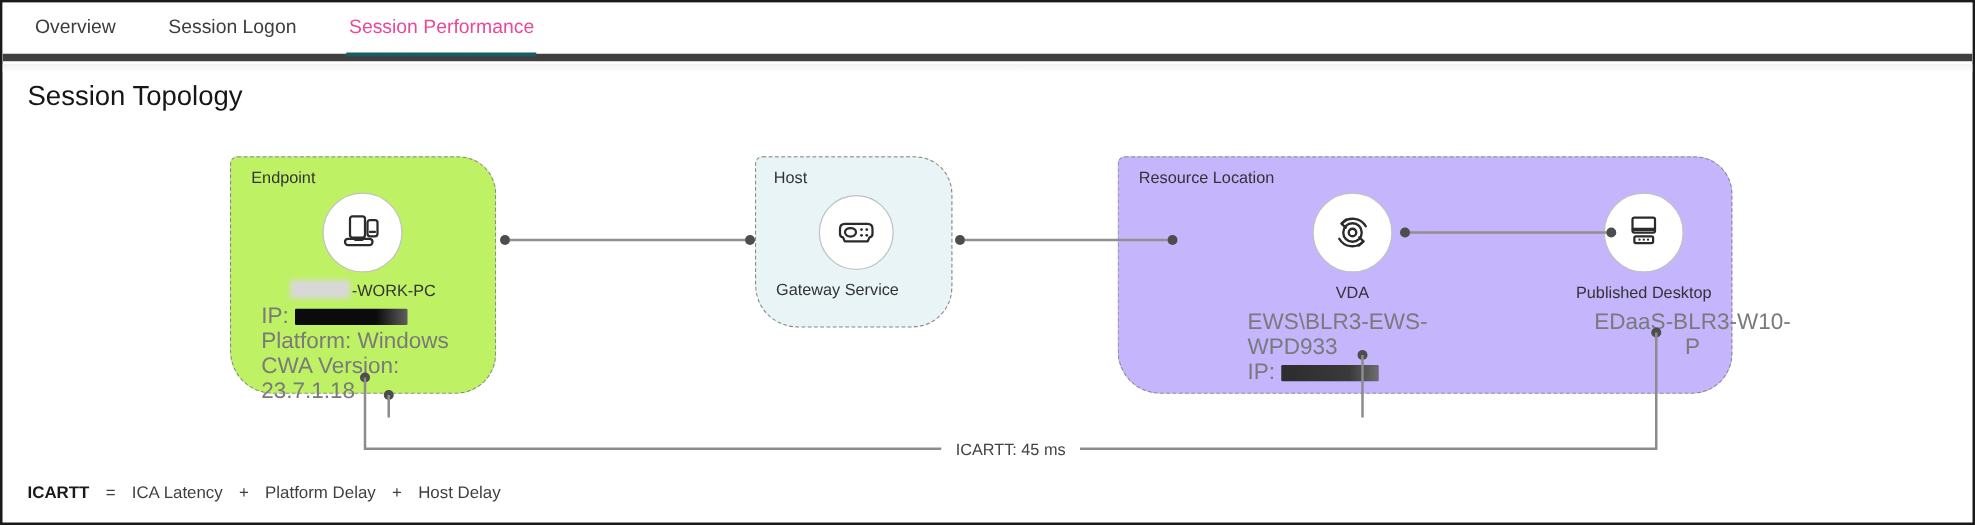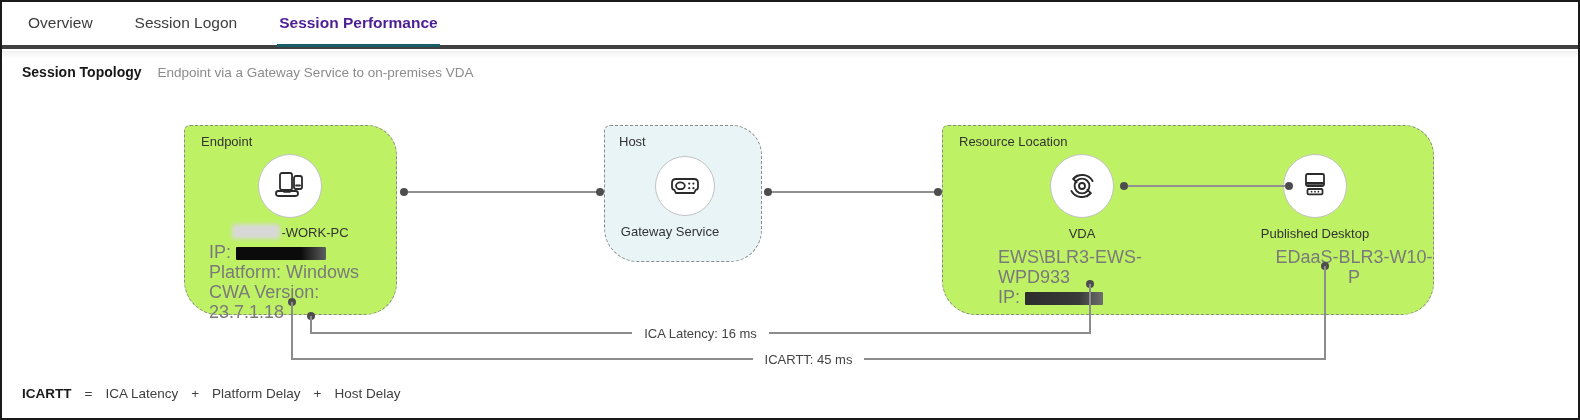--- a/index.html
+++ b/index.html
@@ -11,65 +11,65 @@
     width: 1580px; height: 420px;
     background: #fff;
     border: 2px solid #1a1a1a;
     overflow: hidden;
   }
 
   
   .tabbar {
     position: absolute; top: 0; left: 0; right: 0; height: 47px;
     background: #fff;
-    border-bottom: 4px solid #404040;
+    border-bottom: 6px solid #404040;
     display: flex; align-items: stretch;
     padding-left: 24px;
   }
   .tab {
     display: flex; align-items: center;
     padding: 0 2px;
     margin-right: 38px;
     font-size: 15.5px;
     color: #3d3d3d;
     cursor: pointer;
     border-bottom: 3px solid transparent;
     margin-bottom: -2px;
   }
   .tab.active {
-    color: #4c1d95;
-    font-weight: 700;
+    color: #ec4899;
+    font-weight: 400;
     border-bottom-color: #175d66;
   }
   .shadow-band {
     position: absolute; top: 49px; left: 0; right: 0; height: 7px;
     background: linear-gradient(#f1f1f1, #ffffff);
   }
 
   
   .heading-row {
     position: absolute; left: 20px; top: 62px;
     display: flex; align-items: baseline;
   }
-  .heading-title { font-size: 14px; font-weight: bold; color: #161616; }
+  .heading-title { font-size: 22px; font-weight: normal; color: #161616; }
   .heading-sub { font-size: 13.5px; color: #8c8c8c; margin-left: 16px; }
 
   
   .tbox {
     position: absolute;
     border: 1px dashed #8a8a8a;
     border-radius: 6px 30px 32px 34px;
   }
   .tbox-label {
     position: absolute; left: 16px; top: 8px;
     font-size: 13px; color: #333;
   }
   #endpoint-box { left: 182px; top: 123px; width: 213px; height: 190px; background: #bef264; }
   #cloud-box    { left: 602px; top: 123px; width: 158px; height: 137px; background: #e8f4f5; }
-  #resource-box { left: 940px; top: 123px; width: 492px; height: 190px; background: #bef264; }
+  #resource-box { left: 892px; top: 123px; width: 492px; height: 190px; background: #c4b5fd; }
 
   .node-circle {
     position: absolute;
     background: #fff;
     border: 1px solid #c2c2c2;
     border-radius: 50%;
     display: flex; align-items: center; justify-content: center;
   }
   .node-circle svg { display: block; }
 
@@ -133,21 +133,20 @@
 
   <div class="tabbar">
     <div class="tab">Overview</div>
     <div class="tab">Session Logon</div>
     <div class="tab active">Session Performance</div>
   </div>
   <div class="shadow-band"></div>
 
   <div class="heading-row">
     <span class="heading-title">Session Topology</span>
-    <span class="heading-sub">Endpoint via a Gateway Service to on-premises VDA</span>
   </div>
 
   <div class="tbox" id="endpoint-box">
     <div class="tbox-label">Endpoint</div>
   </div>
   <div class="node-circle" style="left:256px; top:152px; width:64px; height:64px;">
     <span>
       <svg width="36" height="36" viewBox="0 0 36 36" fill="none" stroke="#2b2b2b" stroke-width="1.8" stroke-linecap="round" stroke-linejoin="round">
         <rect x="8" y="5" width="12" height="17" rx="2"></rect>
         <rect x="22" y="8" width="8" height="13" rx="2"></rect>
@@ -229,25 +228,20 @@
   <div class="dot" style="left:932px; top:186px;"></div>
 
   <div class="dot" style="left:1118px; top:180px;"></div>
   <div class="hline" style="left:1126px; top:183px; width:157px;"></div>
   <div class="dot" style="left:1283px; top:180px;"></div>
 
   <div class="dot" style="left:305px; top:310px;"></div>
   <div class="vline" style="left:308px; top:314px; height:18px;"></div>
   <div class="dot" style="left:1084px; top:278px;"></div>
   <div class="vline" style="left:1087px; top:282px; height:50px;"></div>
-  <div class="metric-line" style="left:309px; top:321px; width:779px;">
-    <div class="seg"></div>
-    <span class="metric-label">ICA Latency: 16 ms</span>
-    <div class="seg"></div>
-  </div>
 
   <div class="dot" style="left:286px; top:296px;"></div>
   <div class="vline" style="left:289px; top:300px; height:58px;"></div>
   <div class="dot" style="left:1319px; top:260px;"></div>
   <div class="vline" style="left:1322px; top:264px; height:94px;"></div>
   <div class="metric-line" style="left:290px; top:347px; width:1033px;">
     <div class="seg"></div>
     <span class="metric-label">ICARTT: 45 ms</span>
     <div class="seg"></div>
   </div>

